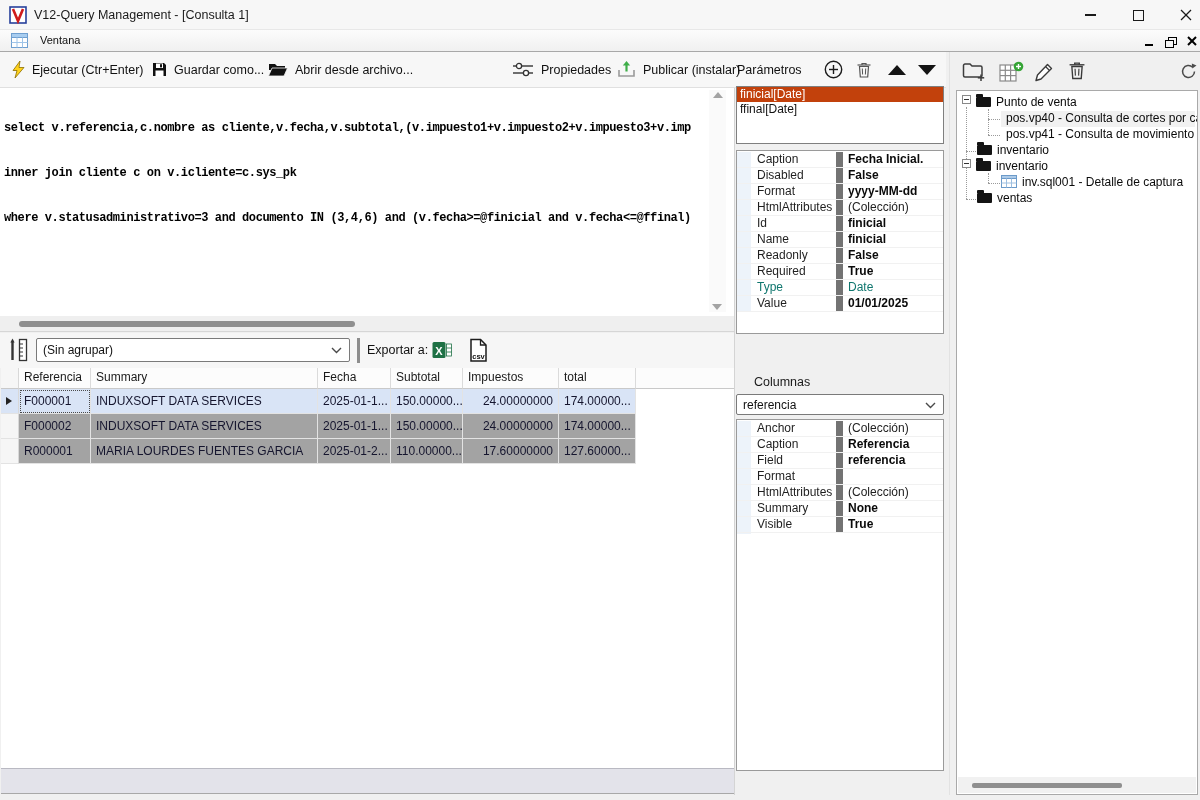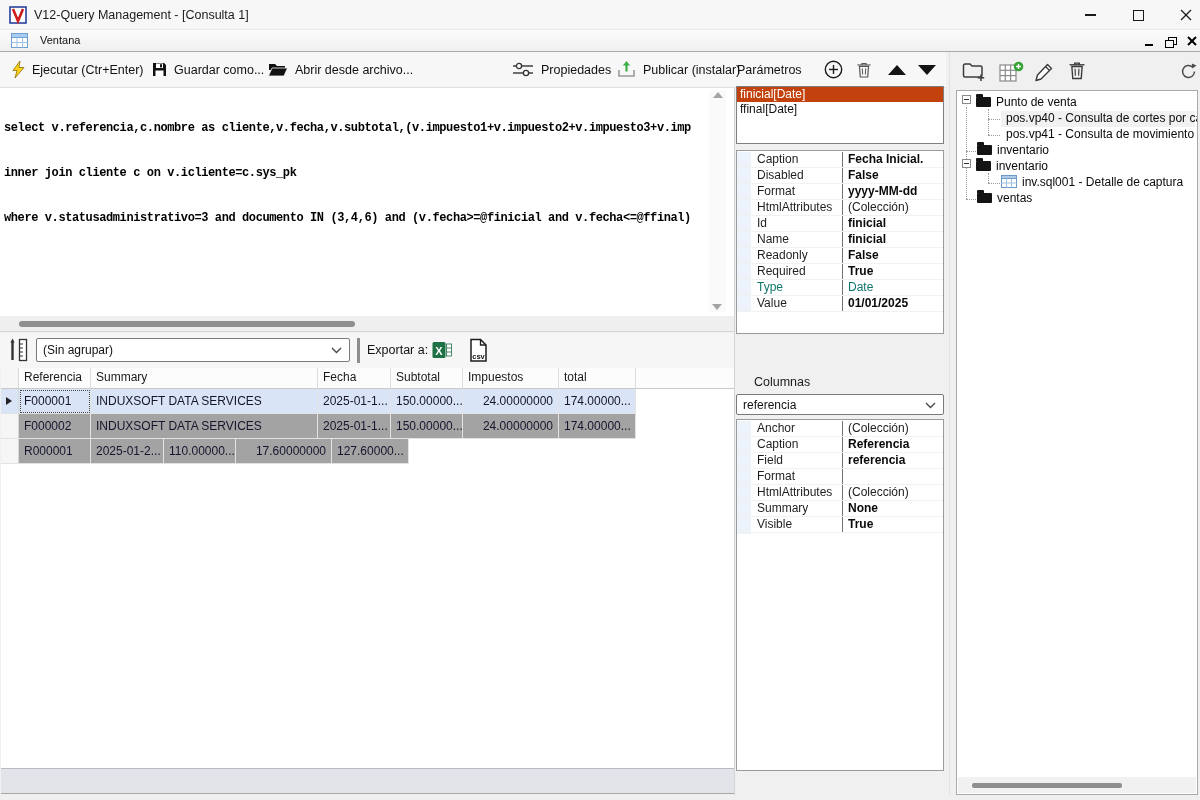--- a/index.html
+++ b/index.html
@@ -41,21 +41,21 @@
   .hthumb{position:absolute;left:19px;top:5px;width:336px;height:6px;background:#8f8f8f;border-radius:3px}
 
   
   .lb{position:absolute;left:736px;top:86px;width:208px;height:58px;background:#fff;border:1px solid #7f7f7f;overflow:hidden}
   .lbi{height:15px;line-height:15px;padding-left:3px;font-size:12px;white-space:nowrap}
   .lbi.selected{background:#c2410c;color:#fff}
 
   .pg{position:absolute;background:#fff;border:1px solid #9a9a9a;overflow:hidden}
   .pg:before{content:"";position:absolute;left:0;top:1px;width:14px;height:var(--gh);background:#edf3fa}
   .pgr{display:flex;height:16px;line-height:15px;font-size:12px;border-bottom:1px solid #f1f1f1;position:relative;margin-top:0}
-  .pgr .nm{width:92px;margin-left:14px;padding-left:6px;border-right:1px solid #737373;color:#1f1f1f;overflow:hidden;white-space:nowrap}
+  .pgr .nm{width:92px;margin-left:14px;padding-left:6px;border-right:7px solid #737373;color:#1f1f1f;overflow:hidden;white-space:nowrap}
   .pgr .vl{flex:1;padding-left:5px;font-weight:700;color:#0a0a0a;overflow:hidden;white-space:nowrap}
   .pgr.plain .vl{font-weight:400;color:#222}
   .pgr.dim .nm,.pgr.dim .vl{color:#0f766e;font-weight:400}
 
   
   .resbar{position:absolute;left:0;top:333px;width:734px;height:35px;background:#f6f6f6}
   .dd{position:absolute;background:#fff;border:1px solid #7a7a7a;border-radius:2px;font-size:12px;display:flex;align-items:center;padding-left:6px}
   .dd .chev{position:absolute;right:7px;top:50%;transform:translateY(-50%)}
   .vr{position:absolute;left:357px;top:5px;width:3px;height:25px;background:#8d8d8d}
   .explabel{position:absolute;left:367px;top:0;line-height:35px;font-size:12.5px}
@@ -350,20 +350,21 @@
       <div class="dc w1">INDUXSOFT DATA SERVICES</div>
       <div class="dc w2">2025-01-1...</div>
       <div class="dc w3">150.00000...</div>
       <div class="dc w4 num">24.00000000</div>
       <div class="dc w5">174.00000...</div>
       <div class="dc-fill"></div>
     </div>
     <div class="grd-r">
       <div class="dc ind"></div>
       <div class="dc w0">R000001</div>
+      <div class="dc w1">MARIA LOURDES FUENTES GARCIA</div>
       <div class="dc w2">2025-01-2...</div>
       <div class="dc w3">110.00000...</div>
       <div class="dc w4 num">17.60000000</div>
       <div class="dc w5">127.60000...</div>
       <div class="dc-fill"></div>
     </div>
   </div>
   <div class="grid-footer"></div>
 
   <div class="col-title">Columnas</div>

